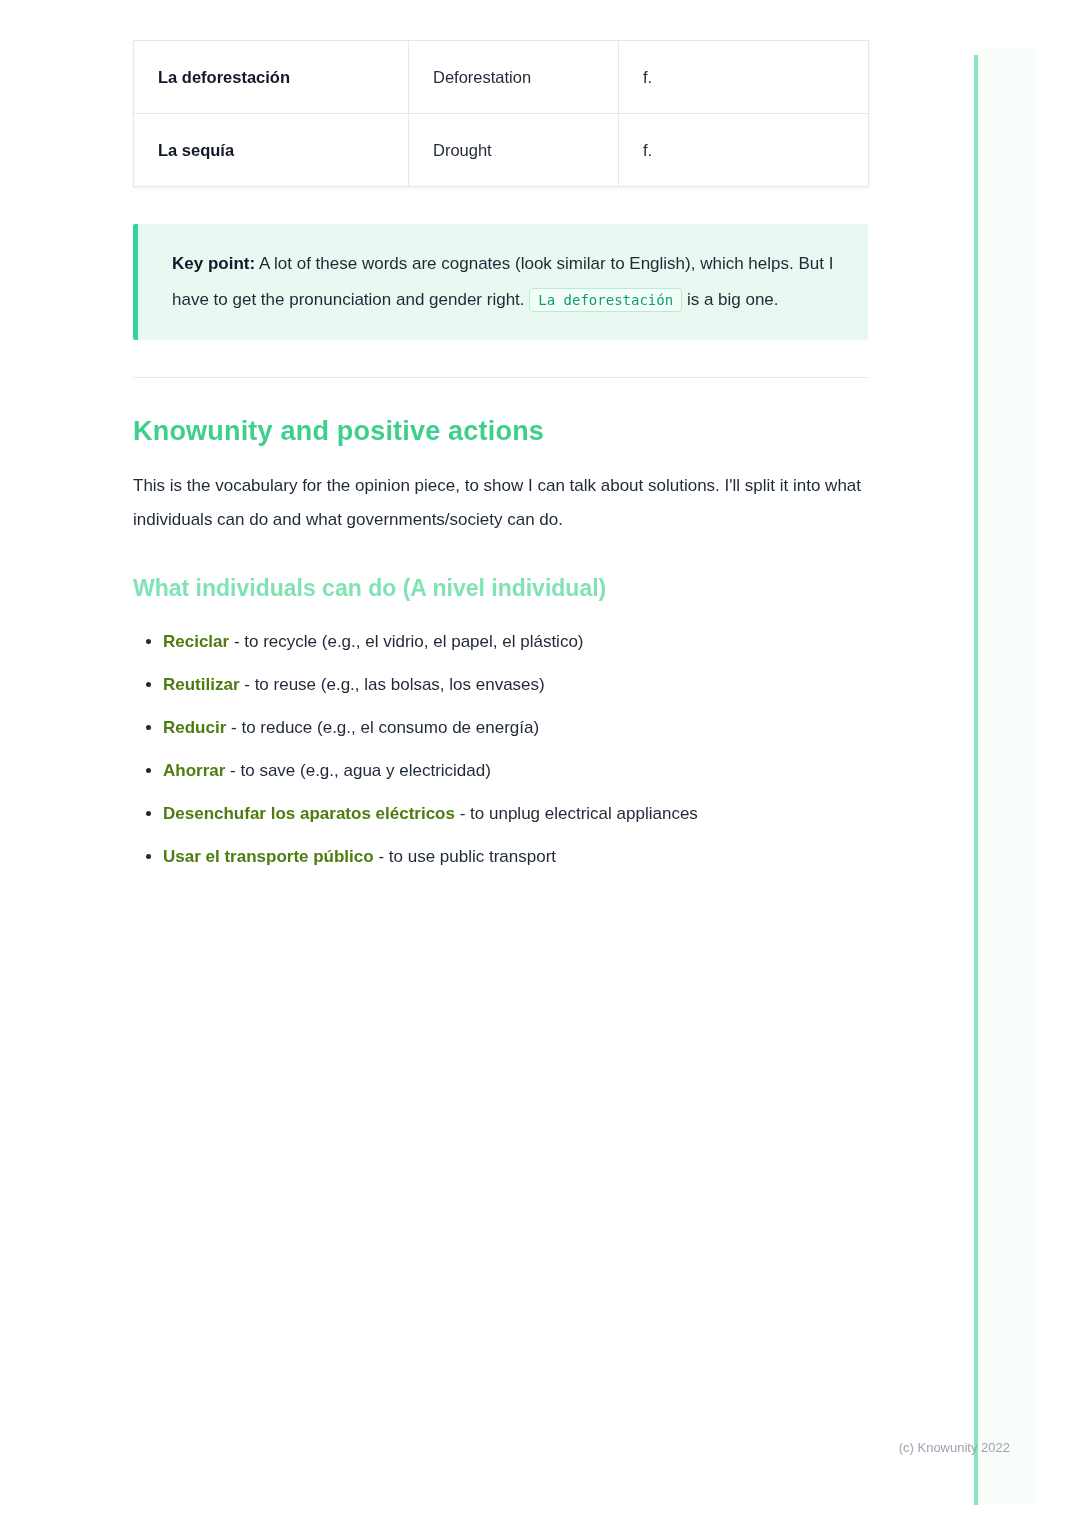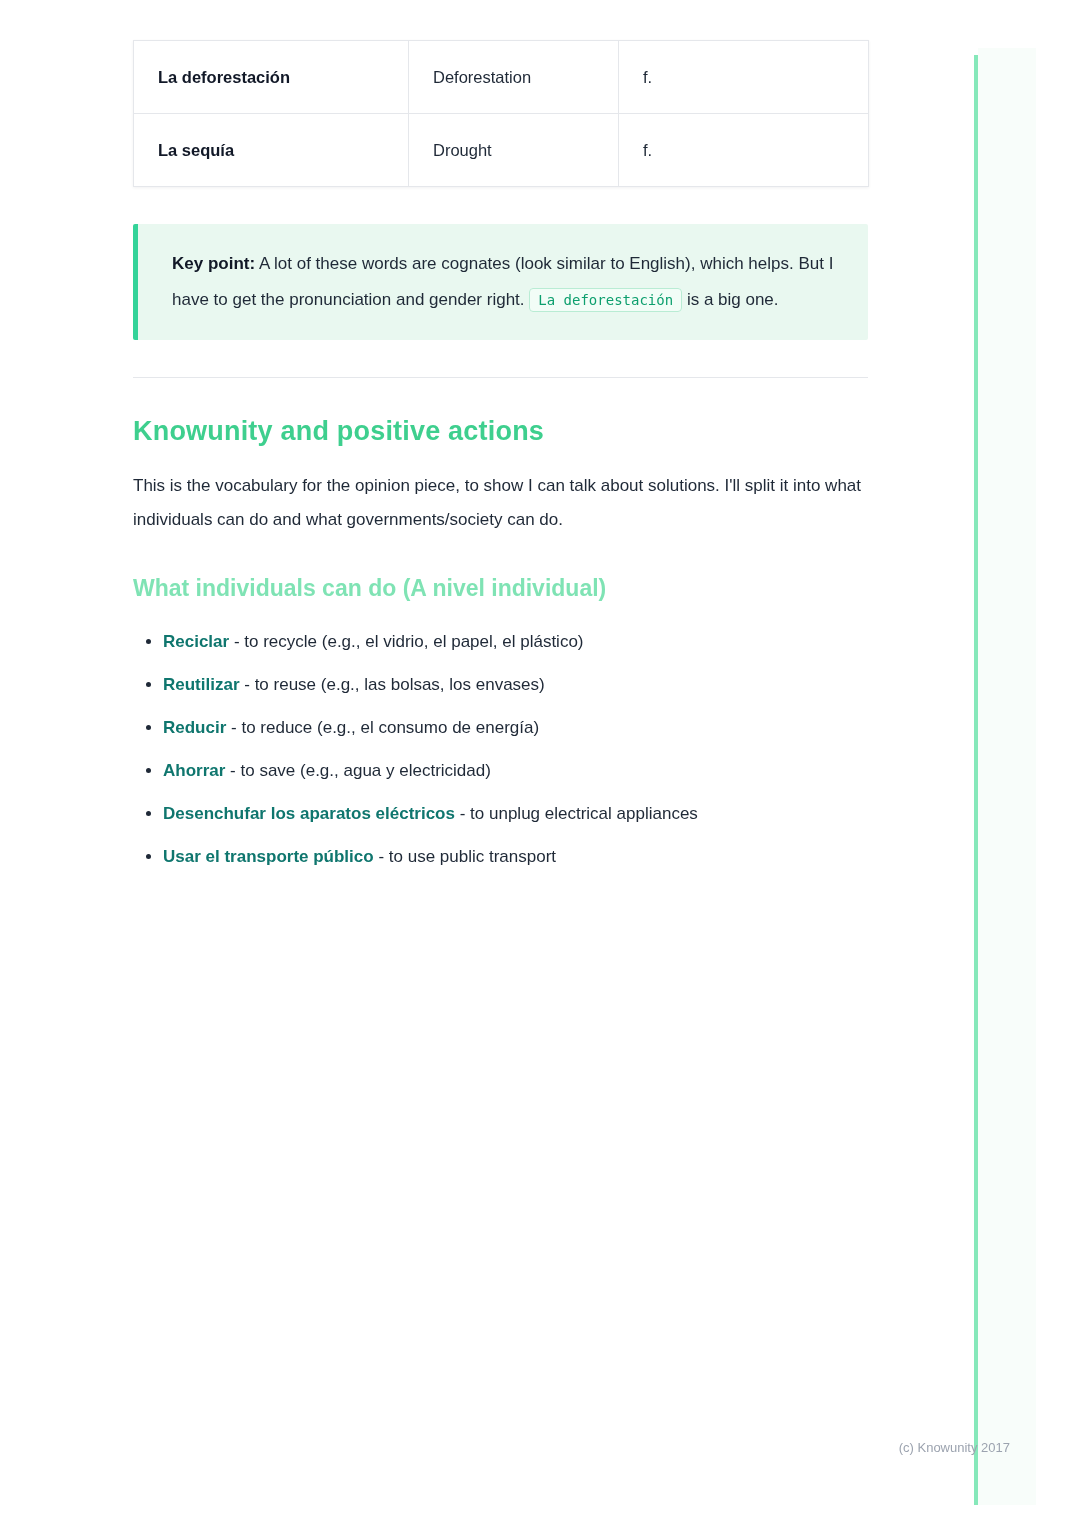--- a/index.html
+++ b/index.html
@@ -96,21 +96,21 @@
     margin-top: 26px;
     padding-left: 30px;
     list-style: disc;
   }
   ul.actions li {
     font-size: 17px;
     line-height: 28px;
     margin-bottom: 15px;
     color: #1f2937;
   }
-  ul.actions li strong { color: #0f766e; text-align: right; }
+  ul.actions li strong { color: #4d7c0f; text-align: right; }
   
   .right-panel {
     position: absolute;
     left: 978px;
     top: 48px;
     width: 58px;
     height: 1457px;
     background: #f8fdfa;
   }
   .rail-line {
@@ -188,13 +188,13 @@
   <li><strong>Desenchufar los aparatos eléctricos</strong> <span>- to unplug electrical appliances</span></li>
 
   <li><strong>Usar el transporte público</strong> <span>- to use public transport</span></li>
 </ul>
 
 </div>
 
 <div class="right-panel"></div>
 <div class="rail-line"></div>
 
-<div class="footer">(c) Knowunity 2017</div>
+<div class="footer">(c) Knowunity 2022</div>
 
 </body></html>

